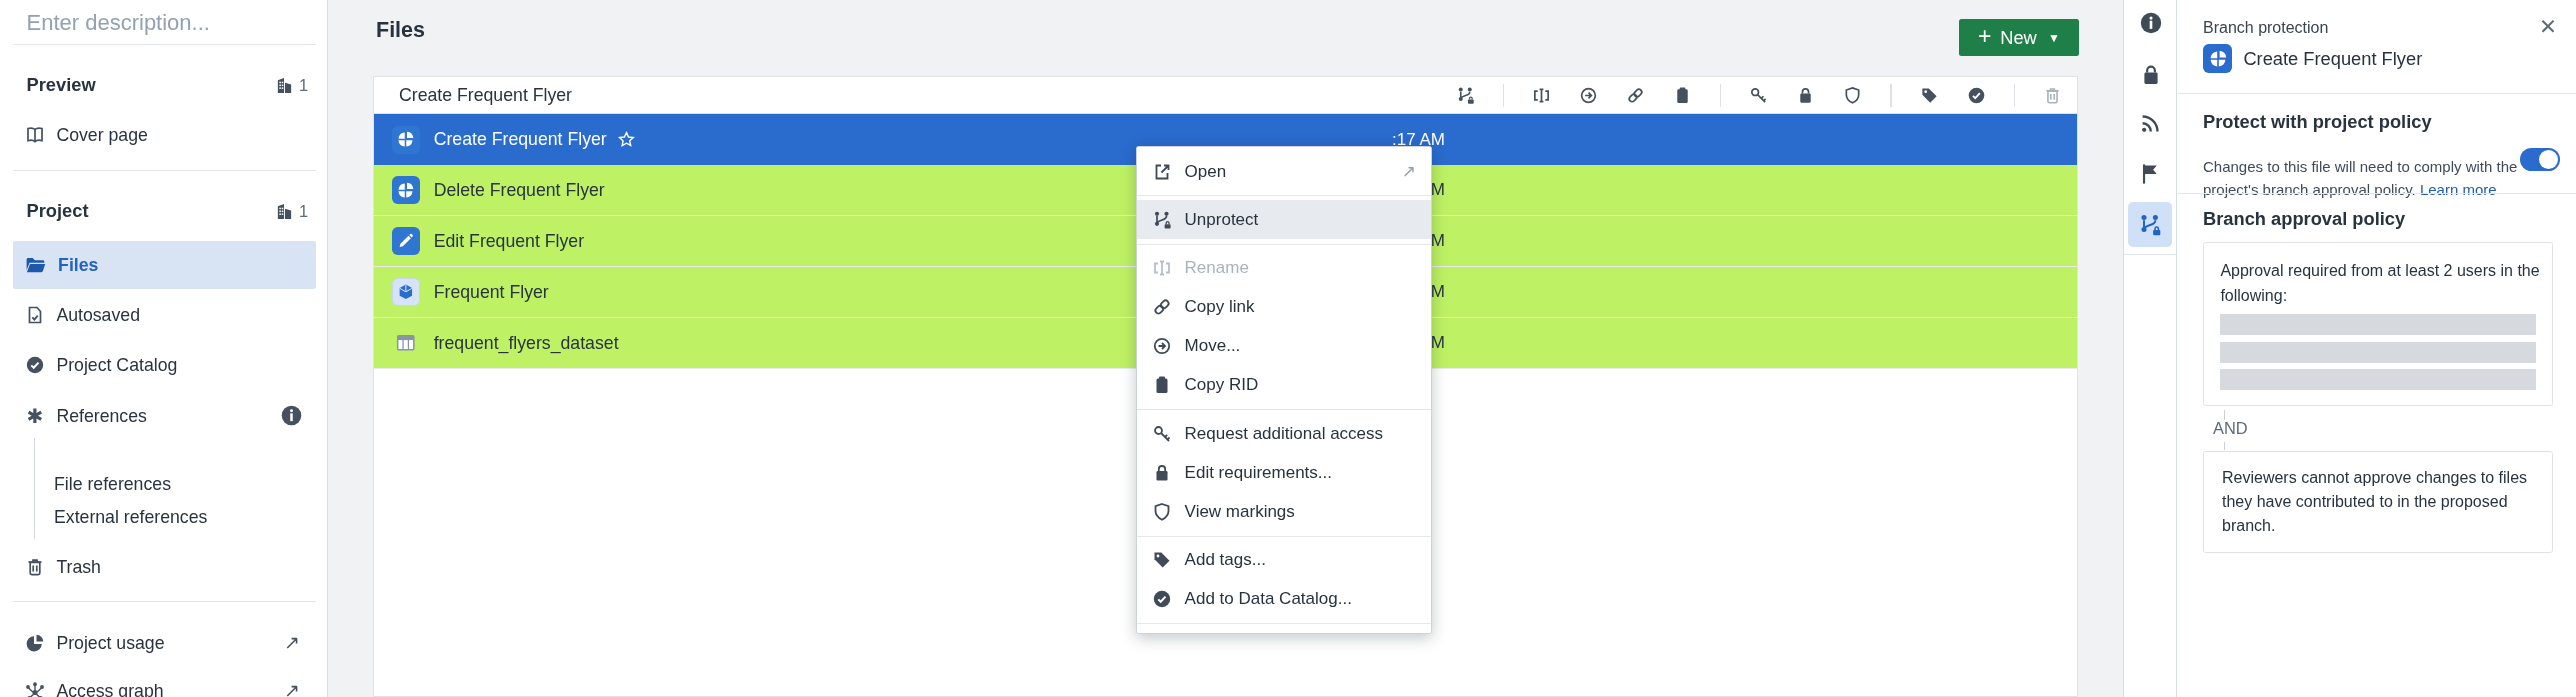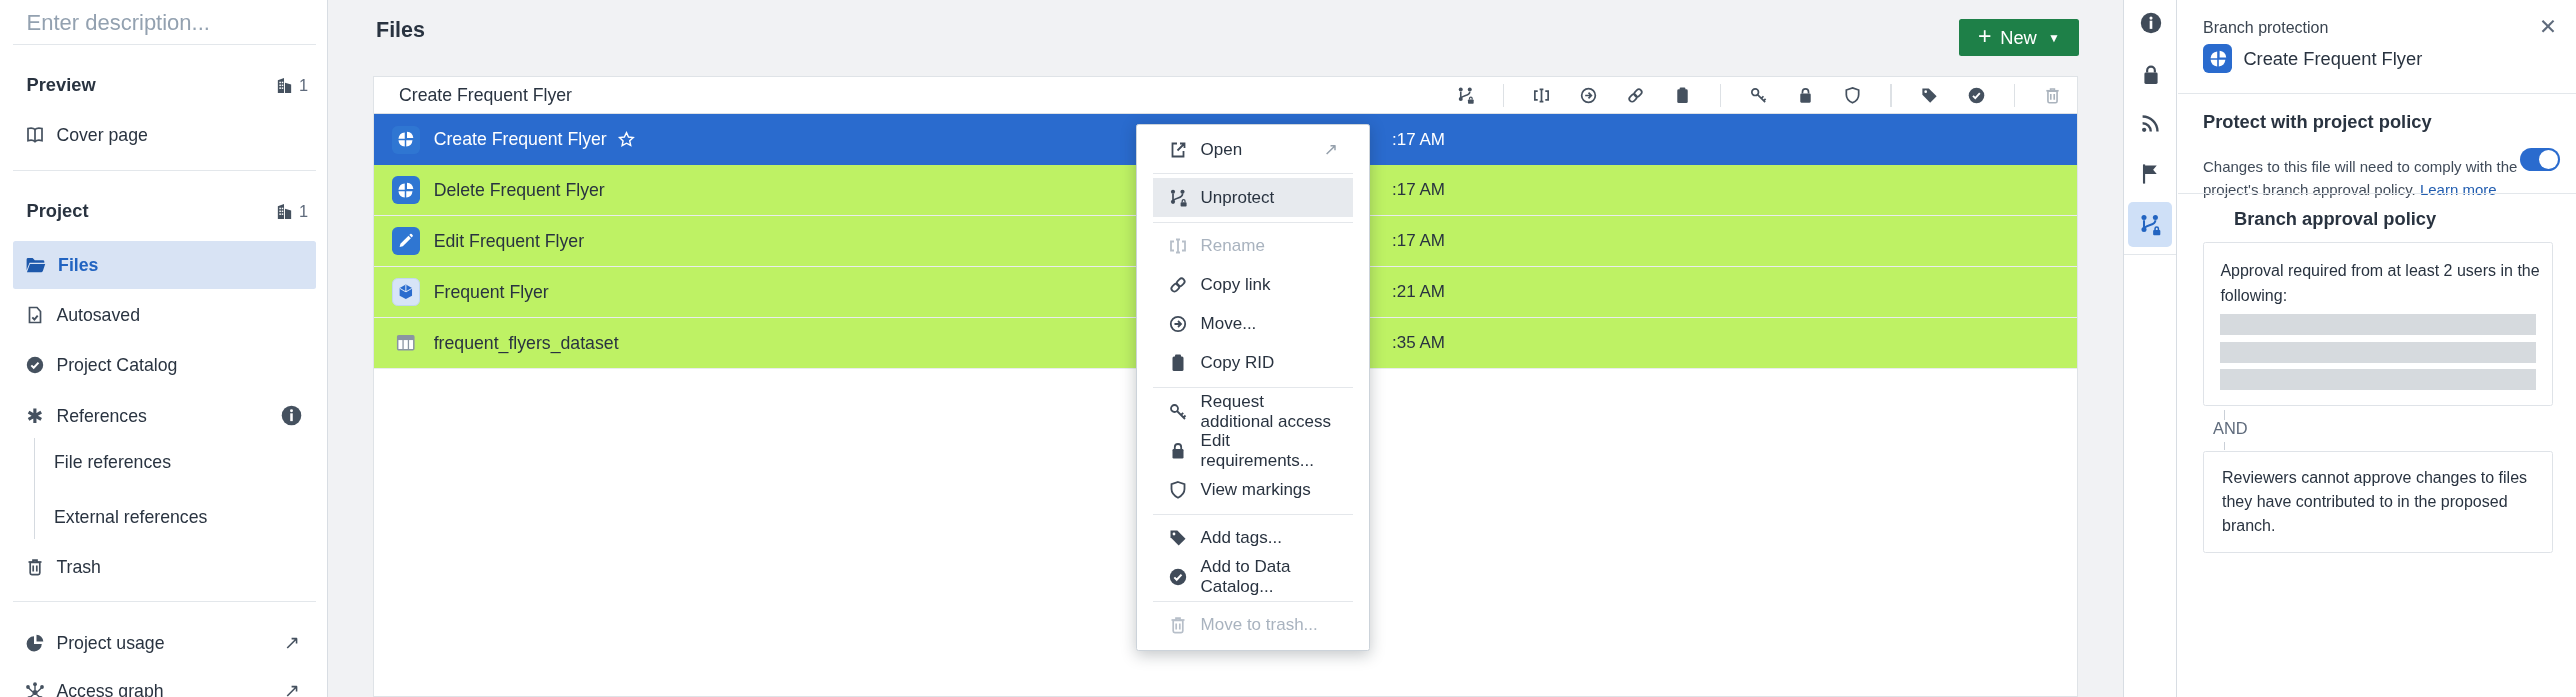--- a/index.html
+++ b/index.html
@@ -58,23 +58,23 @@
   .frow .fname { margin-left:14px; font-size:17.7px; color:#293340; }
   .frow .fmod { position:absolute; left:1018px; font-size:17px; color:#293340; white-space:nowrap; }
   .frow.selected { background:#2a6bce; border-bottom:none; }
   .frow.selected .fname, .frow.selected .fmod { color:#fff; }
   .icon-blue { background:#2f76d2; }
   .icon-lightblue { background:#d7e4f7; border:0.6px solid #c2d6f0; }
   .icon-plain { background:transparent; }
   .star { width:19px; height:19px; margin-left:10px; }
 
   
-  #ctx-menu { position:absolute; left:1136px; top:124px; width:234px; background:#fff;
+  #ctx-menu { position:absolute; left:1136px; top:146px; width:296px; background:#fff;
     border:0.6px solid #ccd3da; border-radius:2.5px; box-shadow:0 3.8px 15px rgba(20,30,40,.25);
-    padding:5px 16px; z-index:20; }
+    padding:5px 0; z-index:20; }
   .mi { height:39px; display:flex; align-items:center; gap:12.6px; padding:0 15px;
     font-size:17px; color:#293340; cursor:pointer; }
   .mi .ic { width:20px; height:20px; color:#404b59; flex:0 0 20px; }
   .mi.hl { background:#e7eaee; }
   .mi.disabled { color:#a9b3bf; cursor:default; }
   .mi.disabled .ic { color:#b7bfc9; }
   .mi .trail { margin-left:auto; color:#95a0ac; font-size:17px; }
   .mdiv { height:0.6px; background:#e4e7eb; margin:4.4px 0; }
 
   
@@ -96,21 +96,21 @@
   #panel-chip .clbl { font-size:18.3px; color:#293340; }
   .p-hr { position:absolute; left:0; width:100%; height:1.3px; background:#e3e7eb; }
   #protect-title { position:absolute; left:25px; top:111px; font-size:18.3px; font-weight:bold; color:#293340; }
   #protect-desc { position:absolute; left:25px; top:140px; font-size:15px; line-height:23.4px;
     color:#404b59; white-space:nowrap;margin-top:15px; }
   #protect-desc .link { color:#215db0; cursor:pointer; }
   #toggle { position:absolute; right:16.4px; top:148px; width:40px; height:23px; border-radius:11.4px;
     background:#2a6bce; cursor:pointer; }
   #toggle .knob { position:absolute; right:1.9px; top:1.9px; width:19px; height:19px;
     border-radius:50%; background:#fff; }
-  #approval-title { position:absolute; left:25px; top:208px; font-size:18.3px; font-weight:bold; color:#293340;margin-left:31px; }
+  #approval-title { position:absolute; left:25px; top:208px; font-size:18.3px; font-weight:bold; color:#293340; }
   .p-box { position:absolute; left:25px; width:350px; background:#fff;
     border:1.3px solid #dfe3e8; border-radius:2.5px; padding:15px 16.4px; font-size:16px;
     line-height:25px; color:#293340; }
   #box1 { top:242px; }
   #box1 .line { white-space:nowrap; }
   .gbar { height:21px; background:#d6dade; margin-top:6.3px; }
   .gbar:first-of-type { margin-top:10px; }
   .conn { position:absolute; left:46px; width:1.3px; background:#c9cfd7; }
   #and-label { position:absolute; left:35px; top:419px; font-size:16.4px; color:#5f6b7c; }
   #box2 { top:451px; line-height:24px; padding:14px 18px; }
@@ -208,21 +208,21 @@
   </div>
   <span class="abs" style="left:280px;top:404px;width:23px;height:23px;color:#45515f">
     <svg viewBox="0 0 20 20">
         <circle cx="10" cy="10" r="8.5" fill="currentColor"></circle>
         <circle cx="10" cy="5.9" r="1.3" fill="#fff"></circle>
         <rect x="8.9" y="8.1" width="2.2" height="6.8" fill="#fff"></rect>
       </svg>
   </span>
 
   <div class="s-vline"></div>
-  <div class="s-sub" style="top:448px">File references</div>
+  <div class="s-sub" style="top:470px">File references</div>
   <div class="s-sub" style="top:503px">External references</div>
 
   <div class="s-item" style="top:553px">
     <span class="ic">
       <svg viewBox="0 0 20 20" fill="none" stroke="currentColor" stroke-width="1.7">
           <path d="M3.5 5h13"></path>
           <path d="M8 5V3.2h4V5"></path>
           <path d="M5.2 5.5h9.6V16a1.6 1.6 0 0 1-1.6 1.6H6.8A1.6 1.6 0 0 1 5.2 16Z"></path>
           <path d="M8.2 8.5v6M11.8 8.5v6"></path>
         </svg>
@@ -523,31 +523,20 @@
   <div class="mi">
     <span class="ic">
       <svg viewBox="0 0 20 20">
           <circle cx="10" cy="10" r="8.2" fill="currentColor"></circle>
           <path d="M6.3 10.4l2.4 2.4 4.8-5.2" fill="none" stroke="#fff" stroke-width="2"></path>
         </svg>
     </span>
     <span>Add to Data Catalog...</span>
   </div>
   <div class="mdiv"></div>
-  <div class="mi disabled">
-    <span class="ic">
-      <svg viewBox="0 0 20 20" fill="none" stroke="currentColor" stroke-width="1.7">
-          <path d="M3.5 5h13"></path>
-          <path d="M8 5V3.2h4V5"></path>
-          <path d="M5.2 5.5h9.6V16a1.6 1.6 0 0 1-1.6 1.6H6.8A1.6 1.6 0 0 1 5.2 16Z"></path>
-          <path d="M8.2 8.5v6M11.8 8.5v6"></path>
-        </svg>
-    </span>
-    <span>Move to trash...</span>
-  </div>
 </div>
 
 <div id="strip">
   <span class="strip-ic" style="top:11.4px">
     <svg viewBox="0 0 20 20">
         <circle cx="10" cy="10" r="8.5" fill="currentColor"></circle>
         <circle cx="10" cy="5.9" r="1.3" fill="#fff"></circle>
         <rect x="8.9" y="8.1" width="2.2" height="6.8" fill="#fff"></rect>
       </svg>
   </span>

